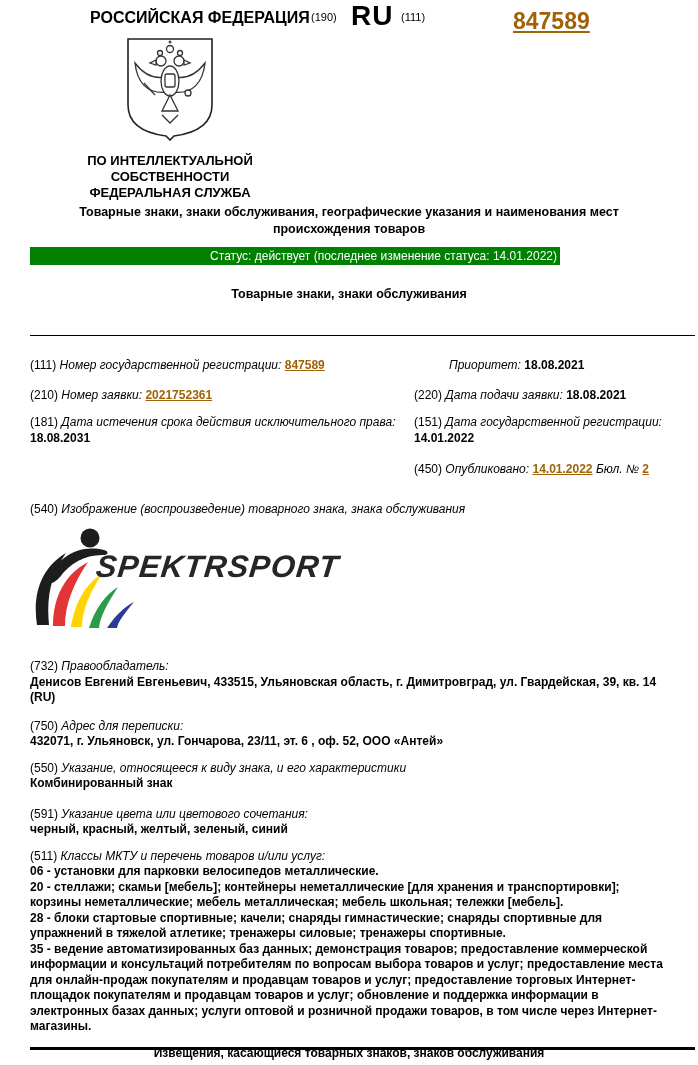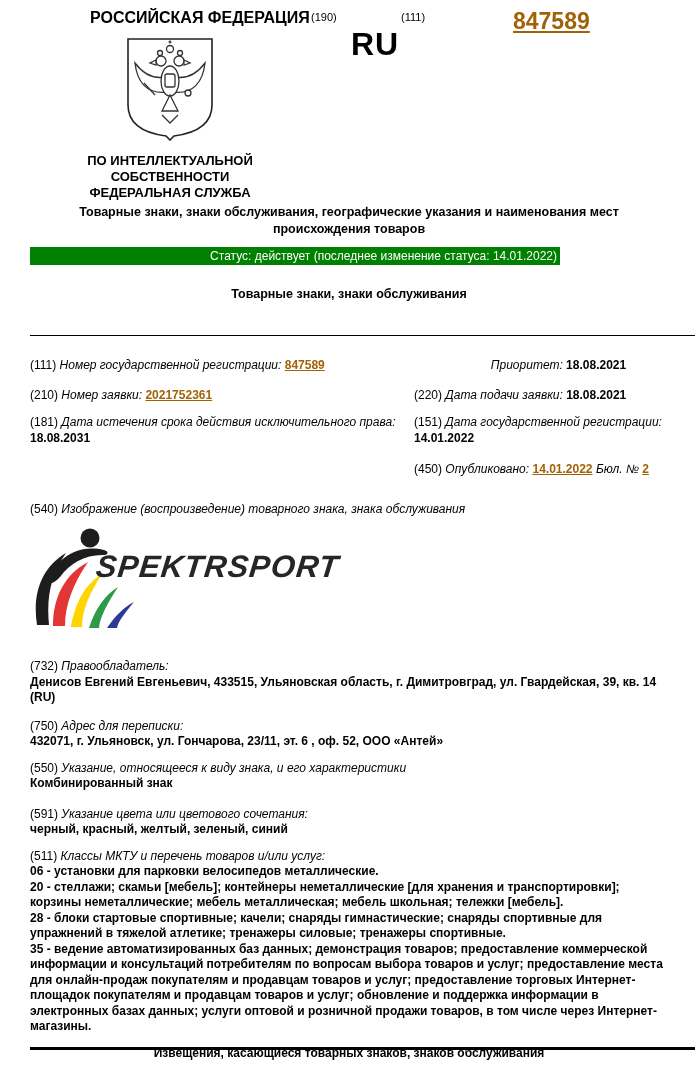--- a/index.html
+++ b/index.html
@@ -1,36 +1,36 @@
 <!DOCTYPE html>
 <html><head>
 <meta charset="utf-8">
 <style>
   * { margin:0; padding:0; box-sizing:border-box; }
   html,body { width:698px; height:1065px; background:#fff; font-family:"Liberation Sans", sans-serif; color:#000; overflow:hidden; }
   .abs { position:absolute; }
   
   #country { left:90px; top:9px; font-size:16px; font-weight:bold; }
   #code190 { left:311px; top:11px; font-size:11px; }
-  #ru { left:351px; top:26px; font-size:32px; font-weight:bold; letter-spacing:1px; }
+  #ru { left:351px; top:0; font-size:28px; font-weight:bold; letter-spacing:1px; }
   #code111 { left:401px; top:11px; font-size:11px; }
   #regnum-top { left:513px; top:8px; font-size:23px; font-weight:bold; }
   a.lnk { color:#a16207; text-decoration:underline; font-weight:bold; cursor:pointer; }
   #coat { left:124px; top:37px; }
   #agency { left:28px; top:153px; width:284px; text-align:center; font-size:13px; font-weight:bold; line-height:16px; }
   #docheading { left:30px; top:204px; width:638px; text-align:center; font-size:12.5px; font-weight:bold; line-height:17px; }
   #statusbar { left:30px; top:247px; width:530px; height:18px; color:#fff; font-size:12px; text-align:right; padding:2px 3px 0 0; }
   #sectitle { left:30px; top:287px; width:638px; text-align:center; font-size:12.5px; font-weight:bold; }
   #hr1 { left:30px; top:335px; width:665px; height:0; border-top:1.5px solid #000; }
   
   #content { left:30px; top:357px; width:638px; font-size:12px; line-height:16px; }
   .frow { display:flex; }
   .fcell-l { width:384px; padding-right:4px; }
   .fcell-r { flex:1; }
-  .ind { padding-left:35px;text-align:center; }
+  .ind { padding-left:35px; }
   .it { font-style:italic; }
   .b { font-weight:bold; }
   .blk { display:block; font-weight:bold; }
   .mb14{margin-bottom:14px}.mb11{margin-bottom:11px}.mb15{margin-bottom:15px}.mb12{margin-bottom:24px}
   
   #logo { position:relative; height:102px; margin:10px 0 30px 4px; }
   #logo-mark { position:absolute; left:0; top:0; }
   #logo-text { position:absolute; left:62px; top:32px; font-size:31px; font-weight:bold; font-style:italic; letter-spacing:1px; color:#262626; transform:skewX(-6deg); }
   .sec { line-height:15.5px; }
   .mt13{margin-top:13px}.mt11{margin-top:11px}.mt15{margin-top:15px}

